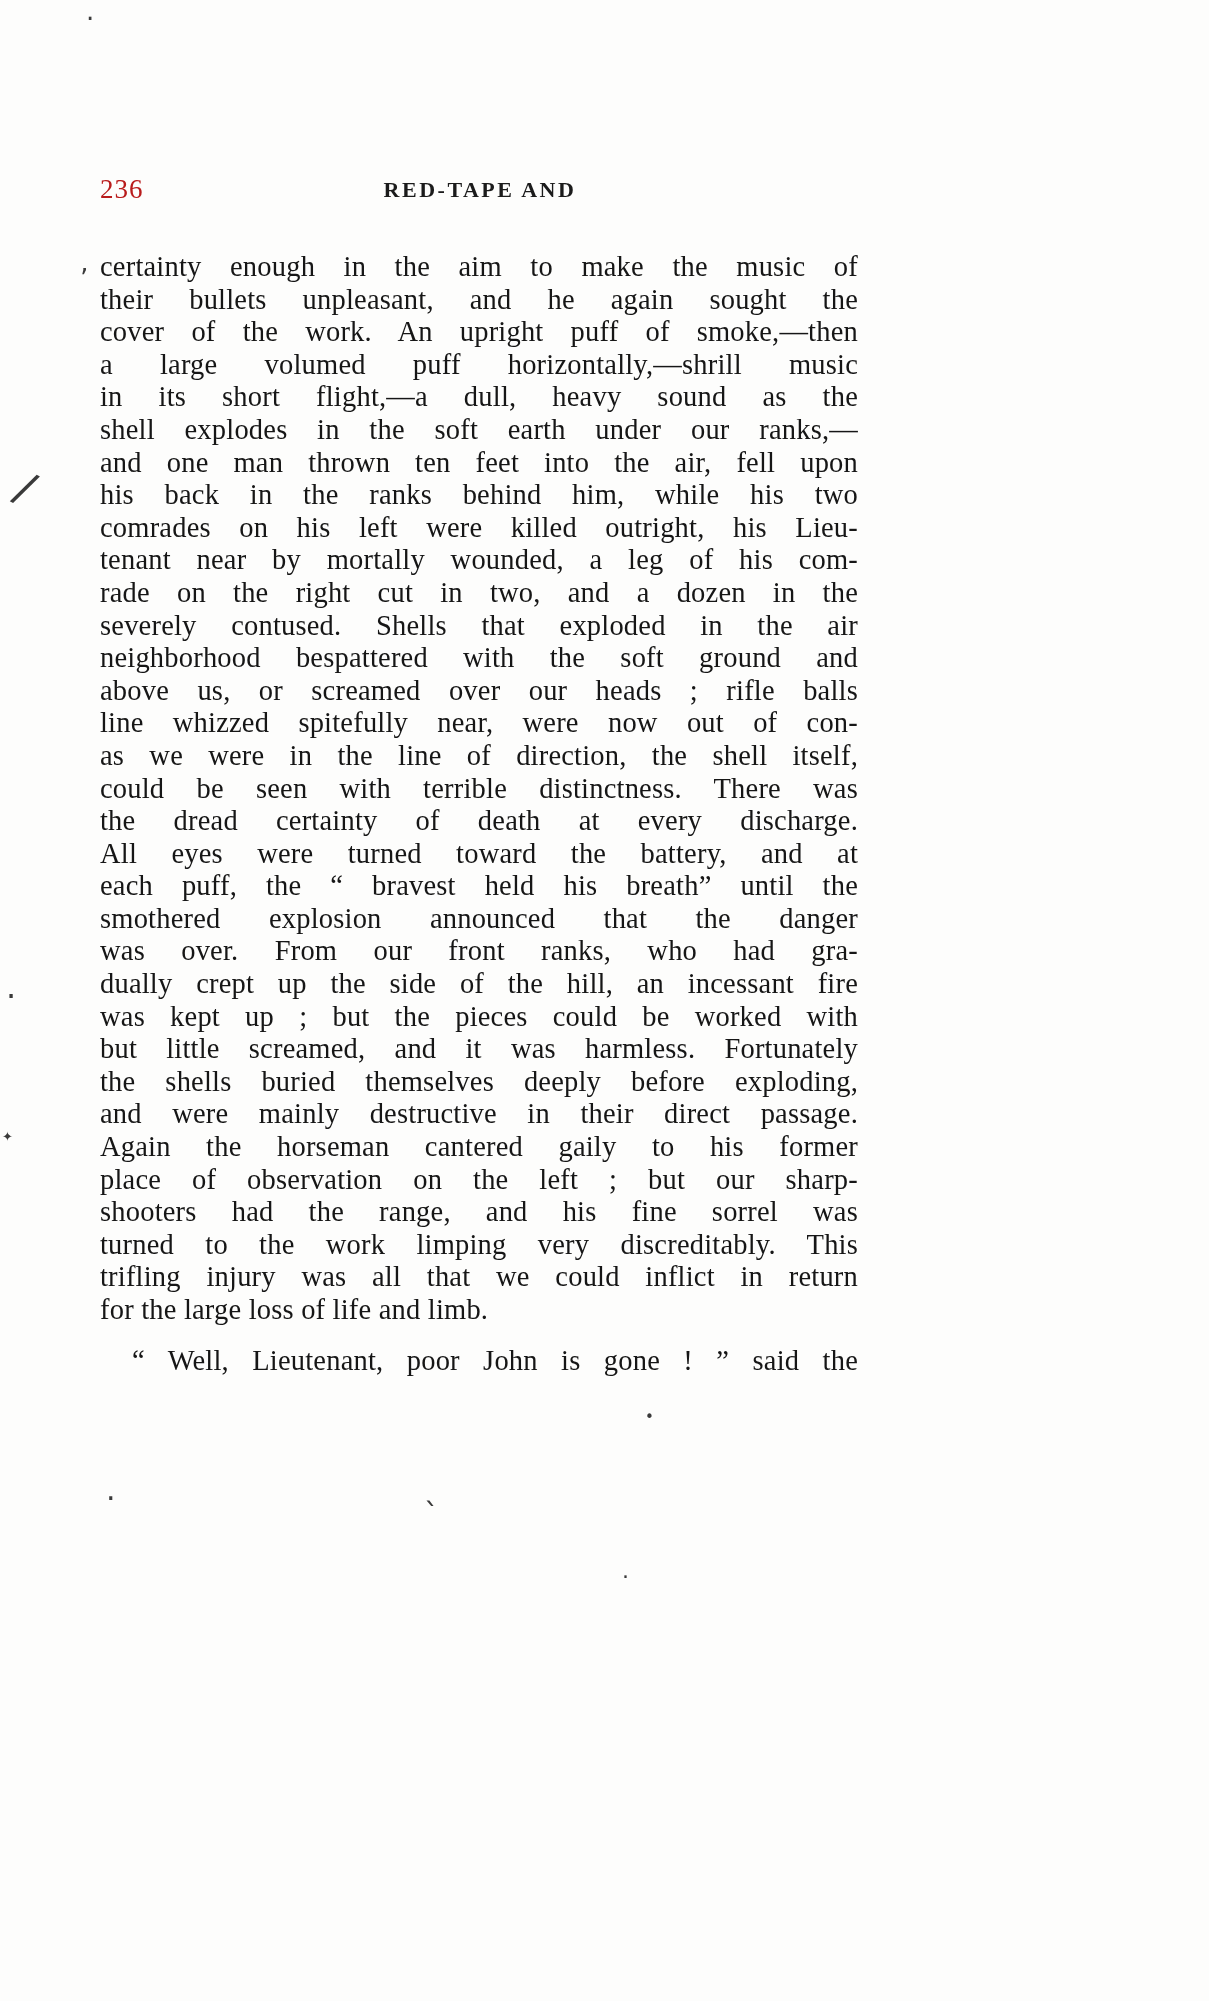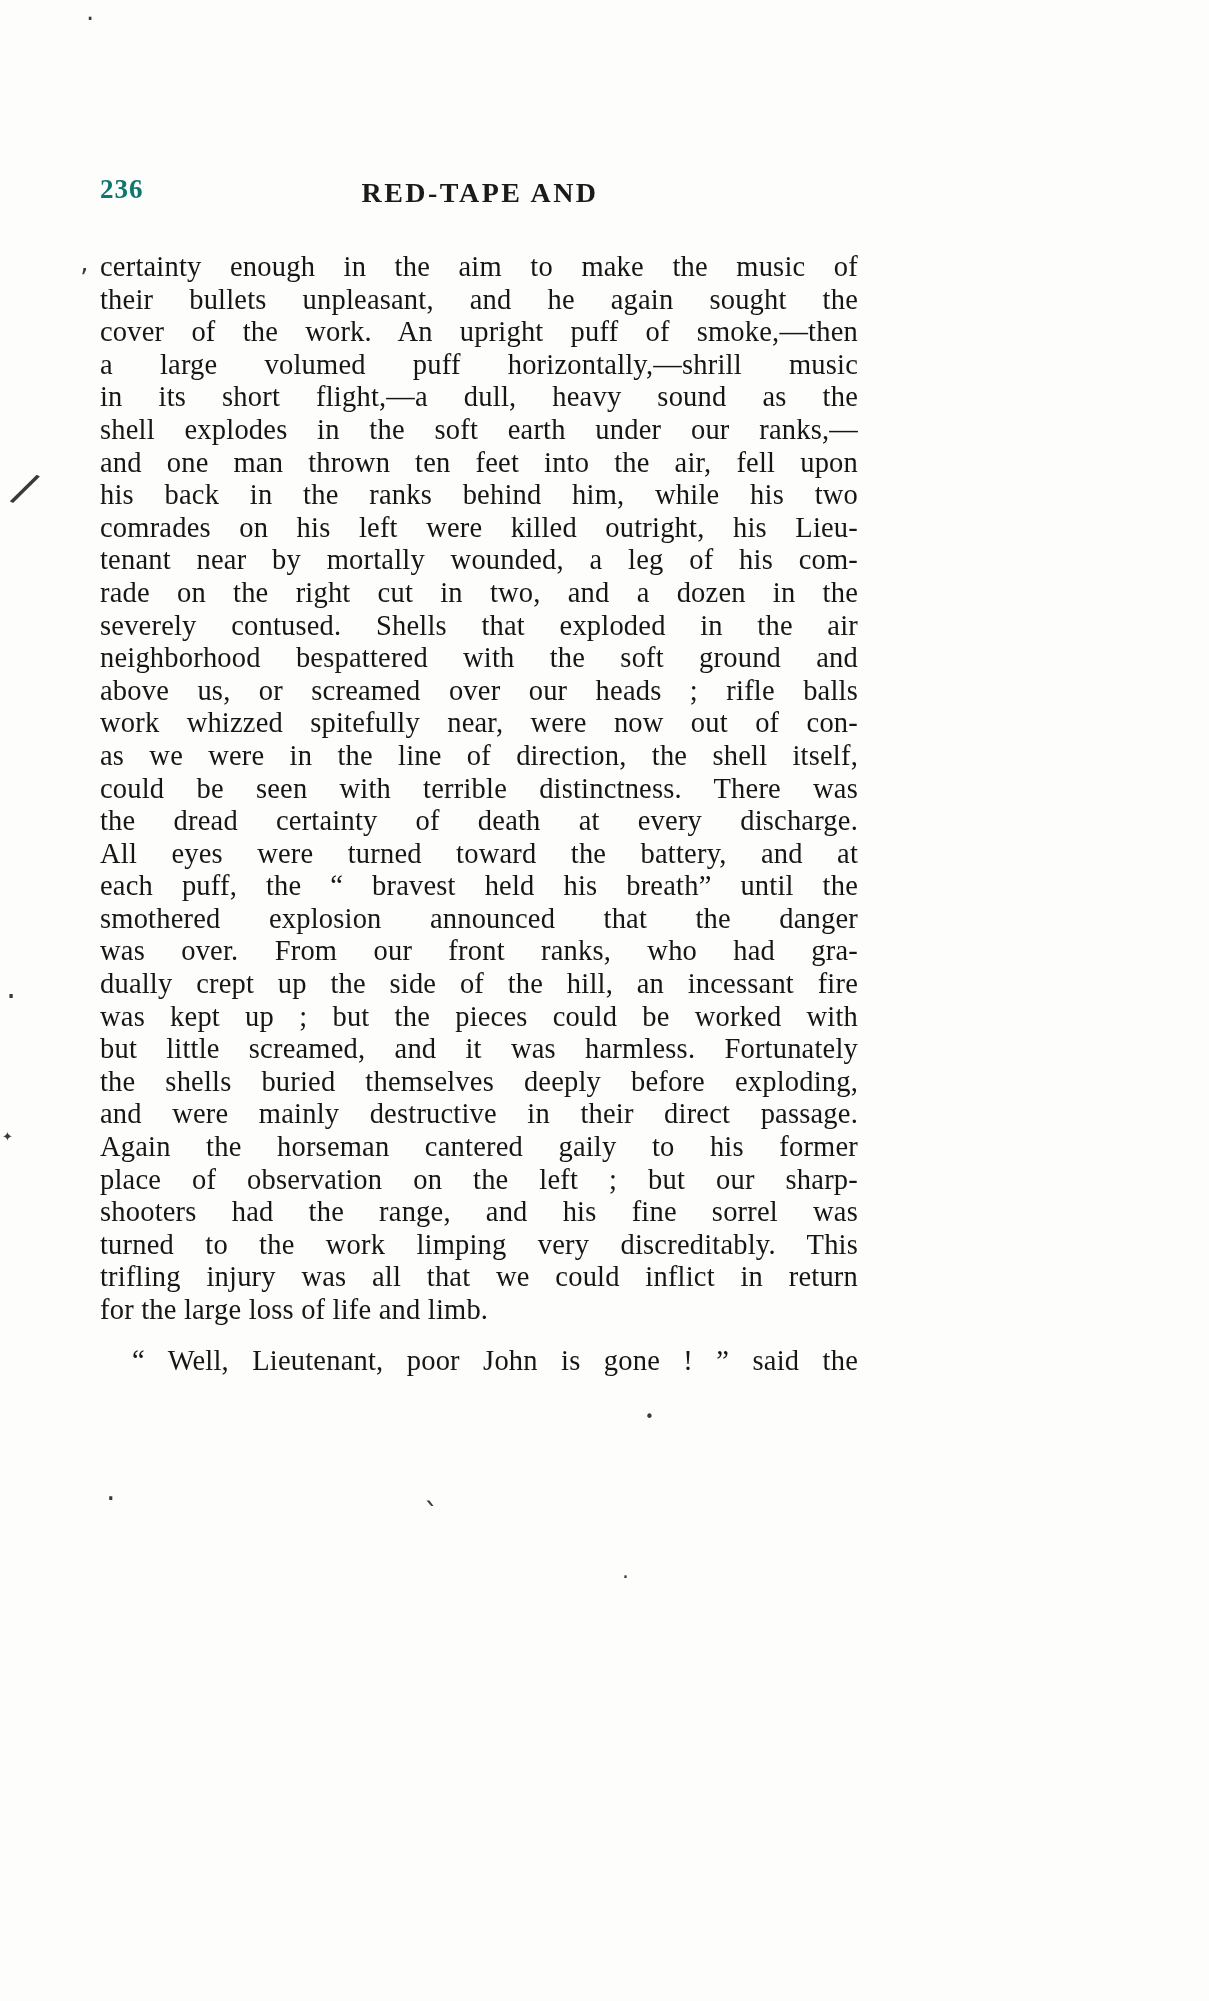--- a/index.html
+++ b/index.html
@@ -22,27 +22,26 @@
     left: 100px;
     width: 760px;
     height: 34px;
   }
   .pagenum {
     position: absolute;
     left: 0;
     top: 0;
     font-size: 27px;
     letter-spacing: 1px;
-    color: #0f766e;
-    font-weight: bold;
+    color: #b91c1c;
   }
   .running {
     display: block;
     text-align: center;
-    font-size: 28px;
+    font-size: 22px;
     font-weight: bold;
     letter-spacing: 2.5px;
     color: #1b1b1b;
     padding-top: 3px;
   }
   .body-text {
     position: absolute;
     top: 251px;
     left: 100px;
     width: 758px;
@@ -87,21 +86,21 @@
       <div class="line">in its short flight,—a dull, heavy sound as the</div>
       <div class="line">shell explodes in the soft earth under our ranks,—</div>
       <div class="line">and one man thrown ten feet into the air, fell upon</div>
       <div class="line">his back in the ranks behind him, while his two</div>
       <div class="line">comrades on his left were killed outright, his Lieu-</div>
       <div class="line">tenant near by mortally wounded, a leg of his com-</div>
       <div class="line">rade on the right cut in two, and a dozen in the</div>
       <div class="line">severely contused. Shells that exploded in the air</div>
       <div class="line">neighborhood bespattered with the soft ground and</div>
       <div class="line">above us, or screamed over our heads ; rifle balls</div>
-      <div class="line">work whizzed spitefully near, were now out of con-</div>
+      <div class="line">line whizzed spitefully near, were now out of con-</div>
       <div class="line">as we were in the line of direction, the shell itself,</div>
       <div class="line">could be seen with terrible distinctness. There was</div>
       <div class="line">the dread certainty of death at every discharge.</div>
       <div class="line">All eyes were turned toward the battery, and at</div>
       <div class="line">each puff, the “ bravest held his breath” until the</div>
       <div class="line">smothered explosion announced that the danger</div>
       <div class="line">was over. From our front ranks, who had gra-</div>
       <div class="line">dually crept up the side of the hill, an incessant fire</div>
       <div class="line">was kept up ; but the pieces could be worked with</div>
       <div class="line">but little screamed, and it was harmless. Fortunately</div>

